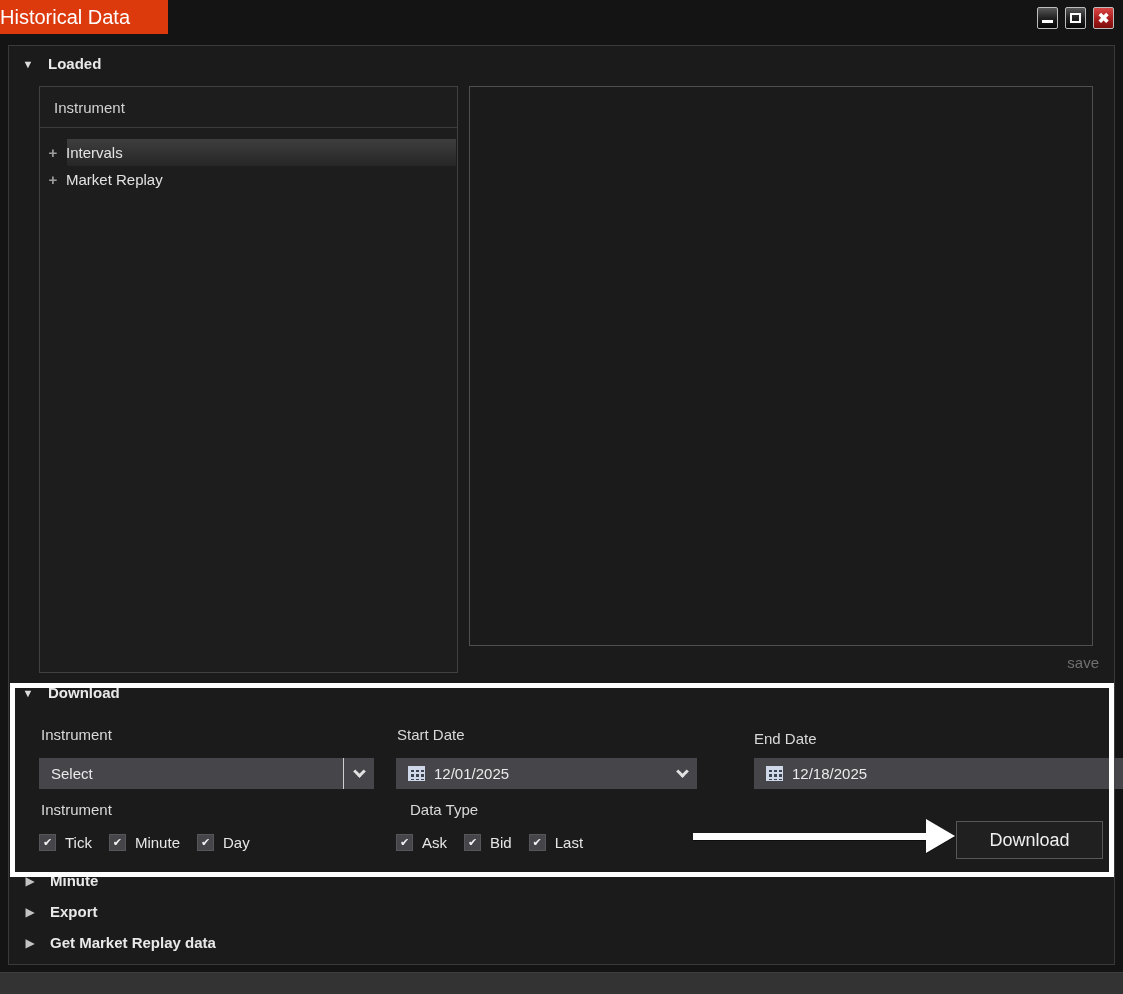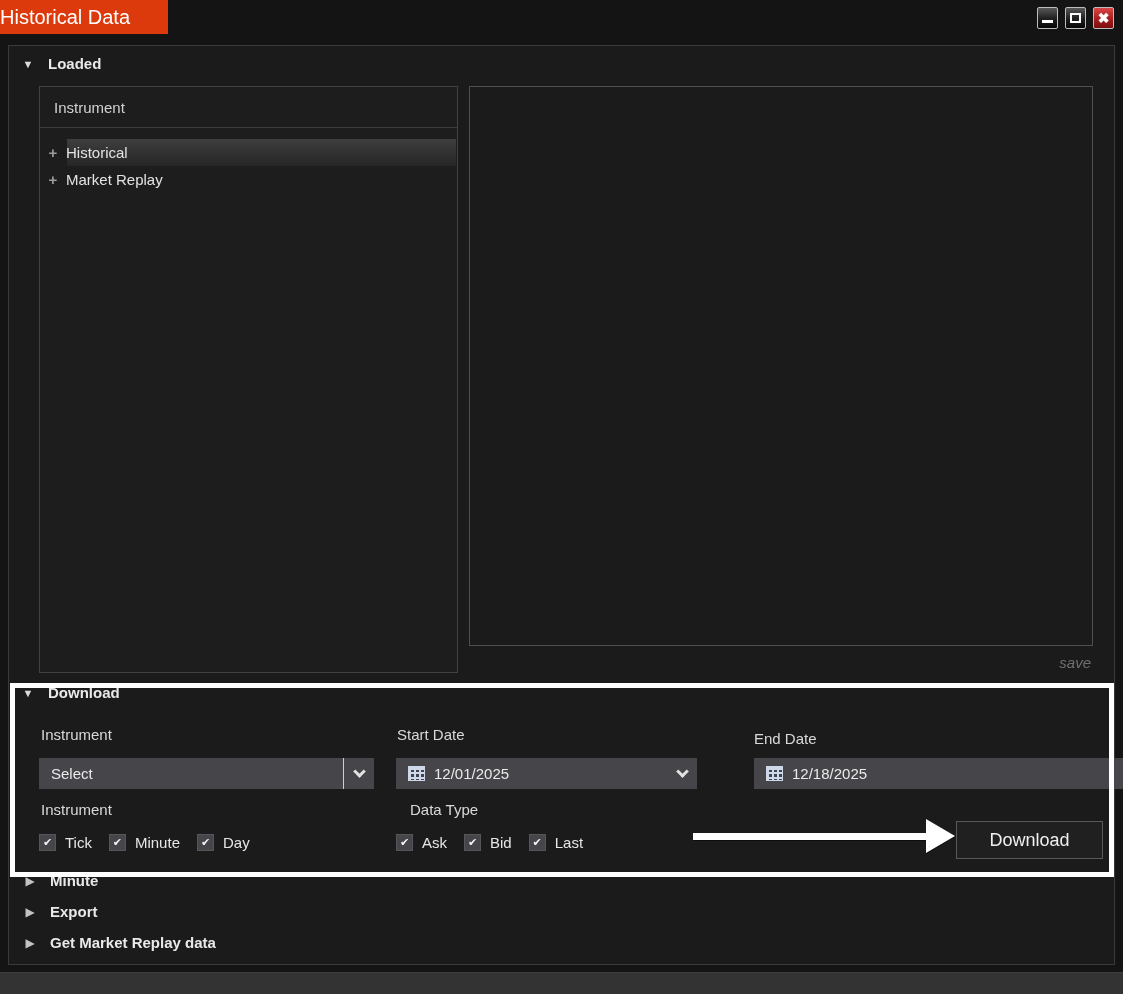--- a/index.html
+++ b/index.html
@@ -35,21 +35,21 @@
   .tree-rows { padding-top:11px; }
   .tree-row { position:relative; height:27px; display:flex; align-items:center; cursor:pointer; }
   .tree-plus { color:#9d9d9d; font-size:15px; font-weight:bold; width:18px; text-align:center; margin-left:4px; }
   .tree-label { color:#e3e3e3; font-size:15px; padding-left:4px; position:relative; z-index:1; }
   .tree-row.selected .row-hl { position:absolute; left:27px; right:1px; top:0; bottom:0;
     background:linear-gradient(#3e3e3e, #262626); }
 
   
   .detail-panel { position:absolute; left:460px; top:40px; width:624px; height:560px;
     background:#1b1b1b; border:1px solid #4f4f4f; }
-  .save-link { position:absolute; right:23px; top:608px; color:#707070; font-size:15px; font-style:italic; }
+  .save-link { position:absolute; right:15px; top:608px; color:#707070; font-size:15px; }
 
   
   .fld-label { position:absolute; color:#d9d9d9; font-size:15px; }
   .combo { position:absolute; height:31px; background:#45454a; display:flex; align-items:center; cursor:pointer; }
   .combo-text { color:#eaeaea; font-size:15px; padding-left:12px; flex:1; }
   .combo-div { width:1px; align-self:stretch; background:#cfcfcf; }
   .chev-wrap { width:30px; display:flex; align-items:center; justify-content:center; }
   .chev { width:9px; height:9px; border-right:3px solid #e2e2e2; border-bottom:3px solid #e2e2e2;
     transform:rotate(45deg); margin-top:-5px; }
   .cal-icon { width:17px; height:15px; margin-left:12px; margin-right:9px;
@@ -108,21 +108,21 @@
       <span class="tri">▼</span>
       <span class="section-label">Loaded</span>
     </div>
 
     <div class="tree-panel">
       <div class="tree-col-header">Instrument</div>
       <div class="tree-rows">
         <div class="tree-row selected">
           <div class="row-hl"></div>
           <span class="tree-plus">+</span>
-          <span class="tree-label">Historical</span>
+          <span class="tree-label">Intervals</span>
         </div>
         <div class="tree-row">
           <span class="tree-plus">+</span>
           <span class="tree-label">Market Replay</span>
         </div>
       </div>
     </div>
 
     <div class="detail-panel"></div>
     <div class="save-link">save</div>

